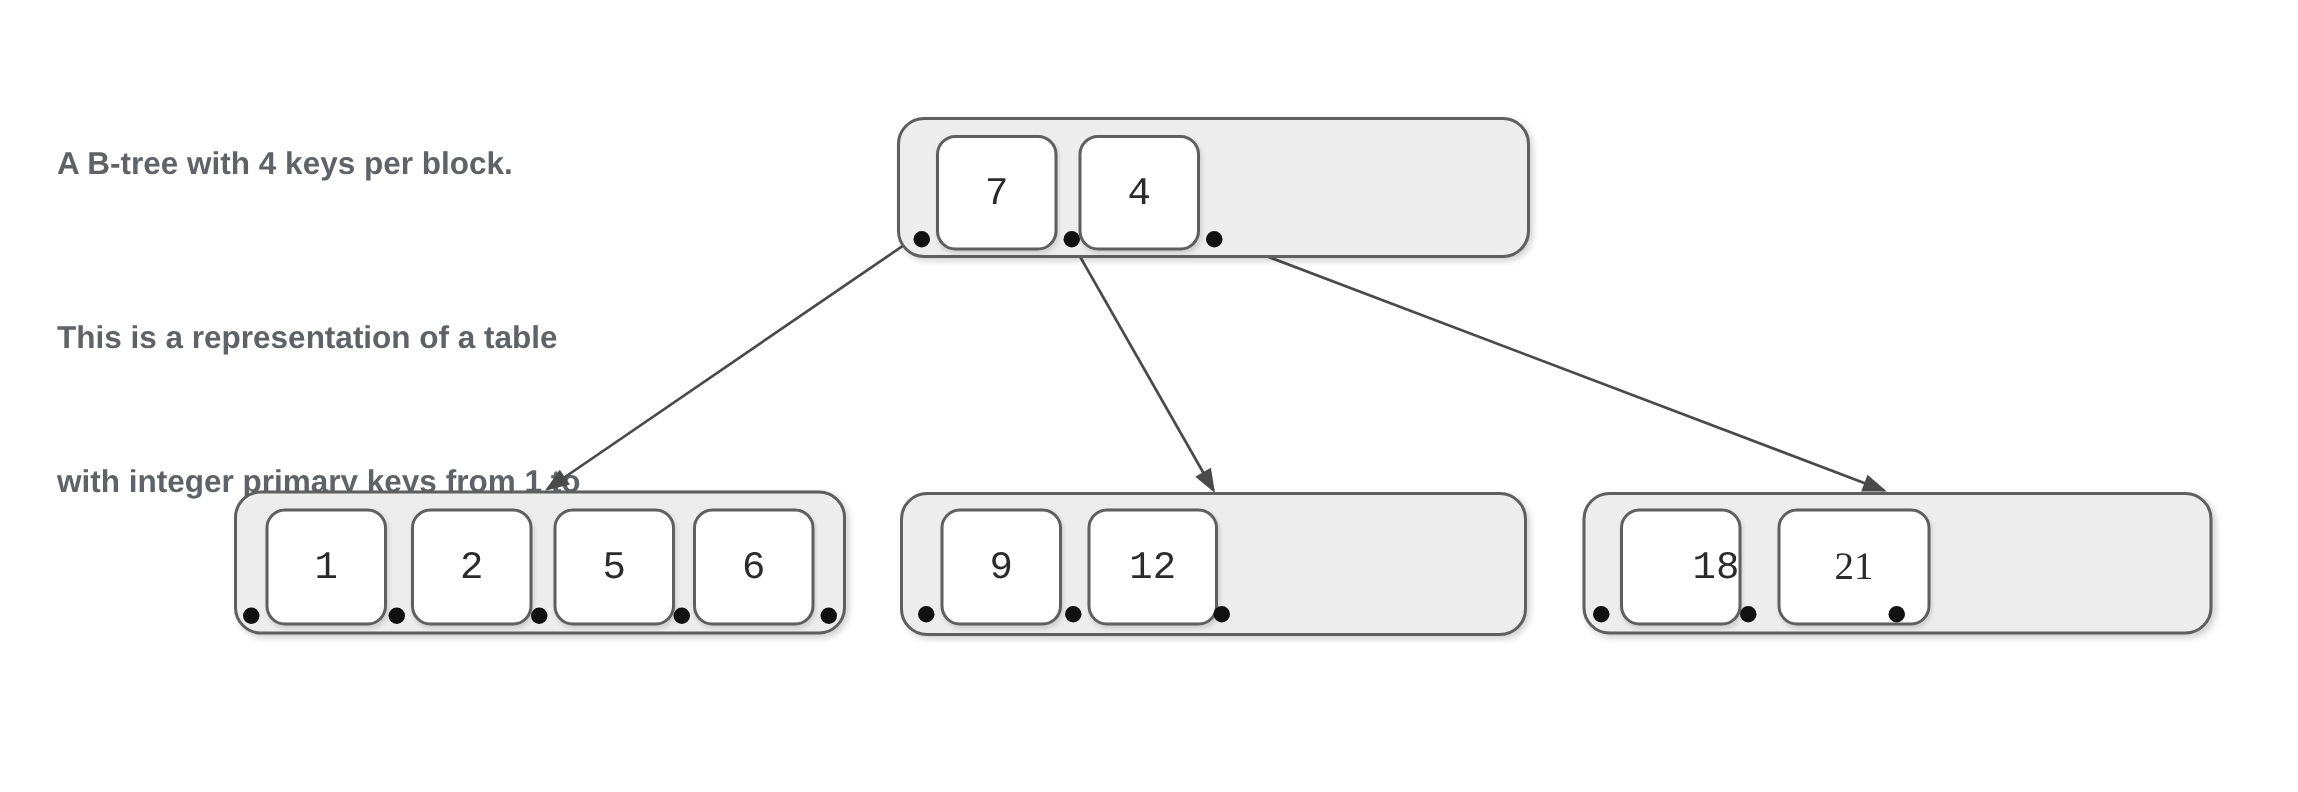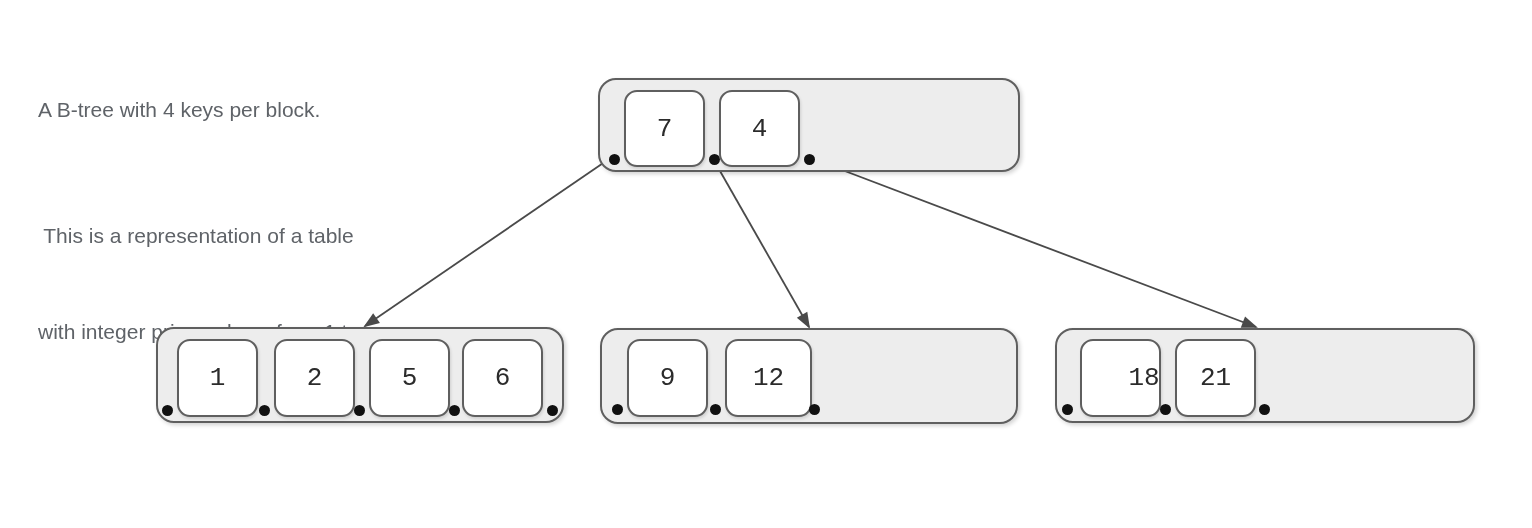--- a/index.html
+++ b/index.html
@@ -16,20 +16,21 @@
     font-family: "Liberation Sans", sans-serif;
   }
   
   .note {
     position: absolute;
     left: 38px;
     color: #5f6368;
     font-size: 21px;
     line-height: 32px;
     white-space: pre;
+    font-weight: bold;
   }
   
   .block {
     position: absolute;
     background: #ededed;
     border: 2px solid #5f5f5f;
     border-radius: 18px;
     box-sizing: border-box;
     box-shadow: 2px 2px 4px rgba(0,0,0,0.18);
   }
@@ -63,21 +64,21 @@
     height: 528px;
     pointer-events: none;
   }
 </style>
 </head>
 <body>
 
 <div id="canvas">
 
   <div class="note" style="top:94px;">A B-tree with 4 keys per block.</div>
-  <div class="note" style="top:156px;text-align:center;">
+  <div class="note" style="top:146px;">
     <div>This is a representation of a table</div>
     <div>with integer primary keys from 1 to</div>
   </div>
 
   <svg id="arrow-layer" viewBox="0 0 1532 528" xmlns="http://www.w3.org/2000/svg">
     <defs>
       <marker id="arrowhead" markerUnits="userSpaceOnUse" markerWidth="18" markerHeight="14" refX="15" refY="7" orient="auto">
         <path d="M1,1 L17,7 L1,13 Z" fill="#4a4a4a"></path>
       </marker>
     </defs>
@@ -111,17 +112,17 @@
     <div class="cell" style="left:25px;  top:9px; width:81px; height:78px;">9</div>
     <span class="dot" style="left:108px; top:74px;"></span>
     <div class="cell" style="left:123px; top:9px; width:87px; height:78px;">12</div>
     <span class="dot" style="left:207px; top:74px;"></span>
   </div>
 
   <div class="block" style="left:1055px; top:328px; width:420px; height:95px;">
     <span class="dot" style="left:5px;   top:74px;"></span>
     <div class="cell" style="left:23px;  top:9px; width:81px; height:78px;padding-left:47px;">18</div>
     <span class="dot" style="left:103px; top:74px;"></span>
-    <div class="cell" style="left:118px; top:9px; width:81px; height:78px;">21</div>
+    <div class="cell" style="left:128px; top:9px; width:102px; height:78px;font-family:Liberation Serif, serif;">21</div>
     <span class="dot" style="left:202px; top:74px;"></span>
   </div>
 
 </div>
 
 </body></html>

